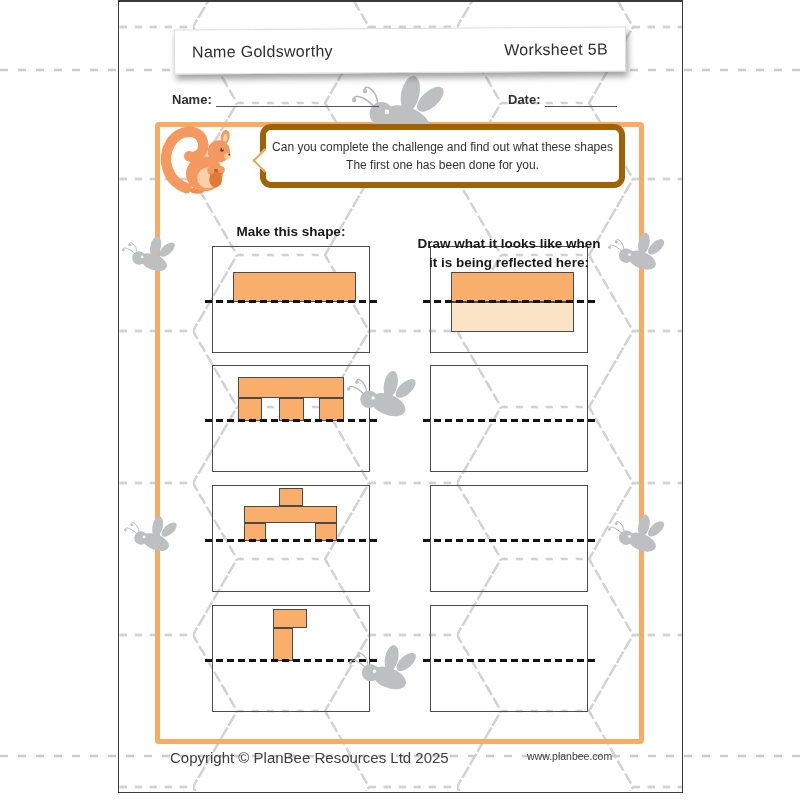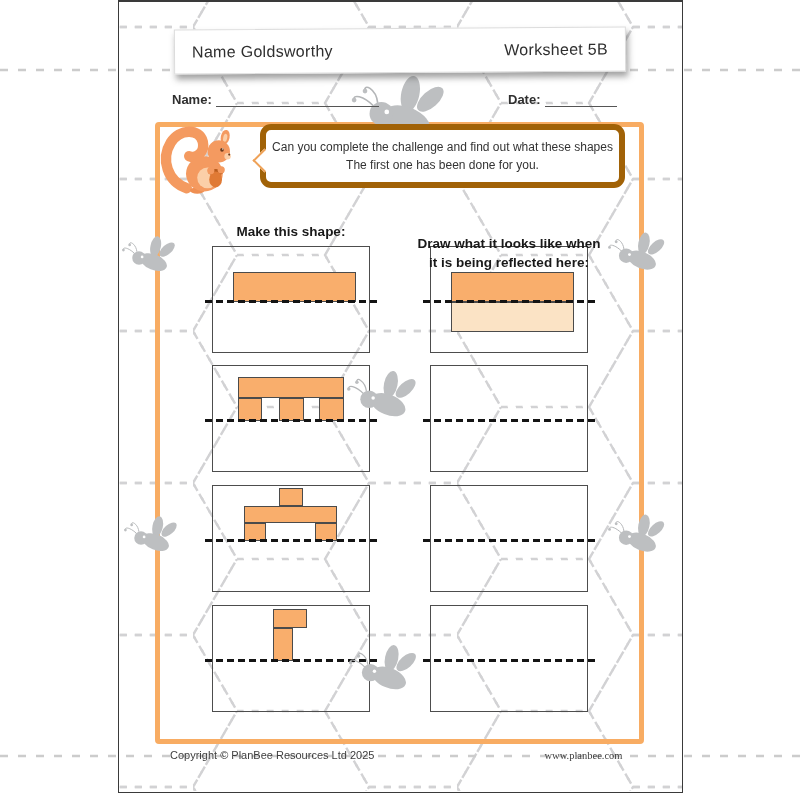--- a/index.html
+++ b/index.html
@@ -59,22 +59,22 @@
     border:1.6px solid #4d4d4d;background:transparent;z-index:2;
   }
   .shape-rect{
     position:absolute;border:1.5px solid #4b4b4b;box-sizing:border-box;z-index:2;
   }
   .mirror-line{
     position:absolute;left:-8px;top:53px;width:174px;height:3px;z-index:3;
     background:repeating-linear-gradient(90deg,#141414 0 7px,transparent 7px 11px);
   }
   
-  #footer-copyright{left:170px;top:749px;z-index:4;font-size:11px;color:#3d3d3d;}
-  #footer-site{left:527px;top:750px;width:113px;text-align:center;z-index:4;font-size:10.5px;color:#3d3d3d;font-family:Liberation Serif, serif;}
+  #footer-copyright{left:170px;top:749px;z-index:4;font-size:15px;color:#3d3d3d;}
+  #footer-site{left:527px;top:750px;width:113px;text-align:left;z-index:4;font-size:10.5px;color:#3d3d3d;}
   .bee{position:absolute;z-index:5;}
   .bee.under{z-index:2;}
 </style>
 </head>
 <body>
 
 <div class="abs" id="page"></div>
 
 <svg class="abs" id="bg-svg" width="800" height="800">
   <defs>

